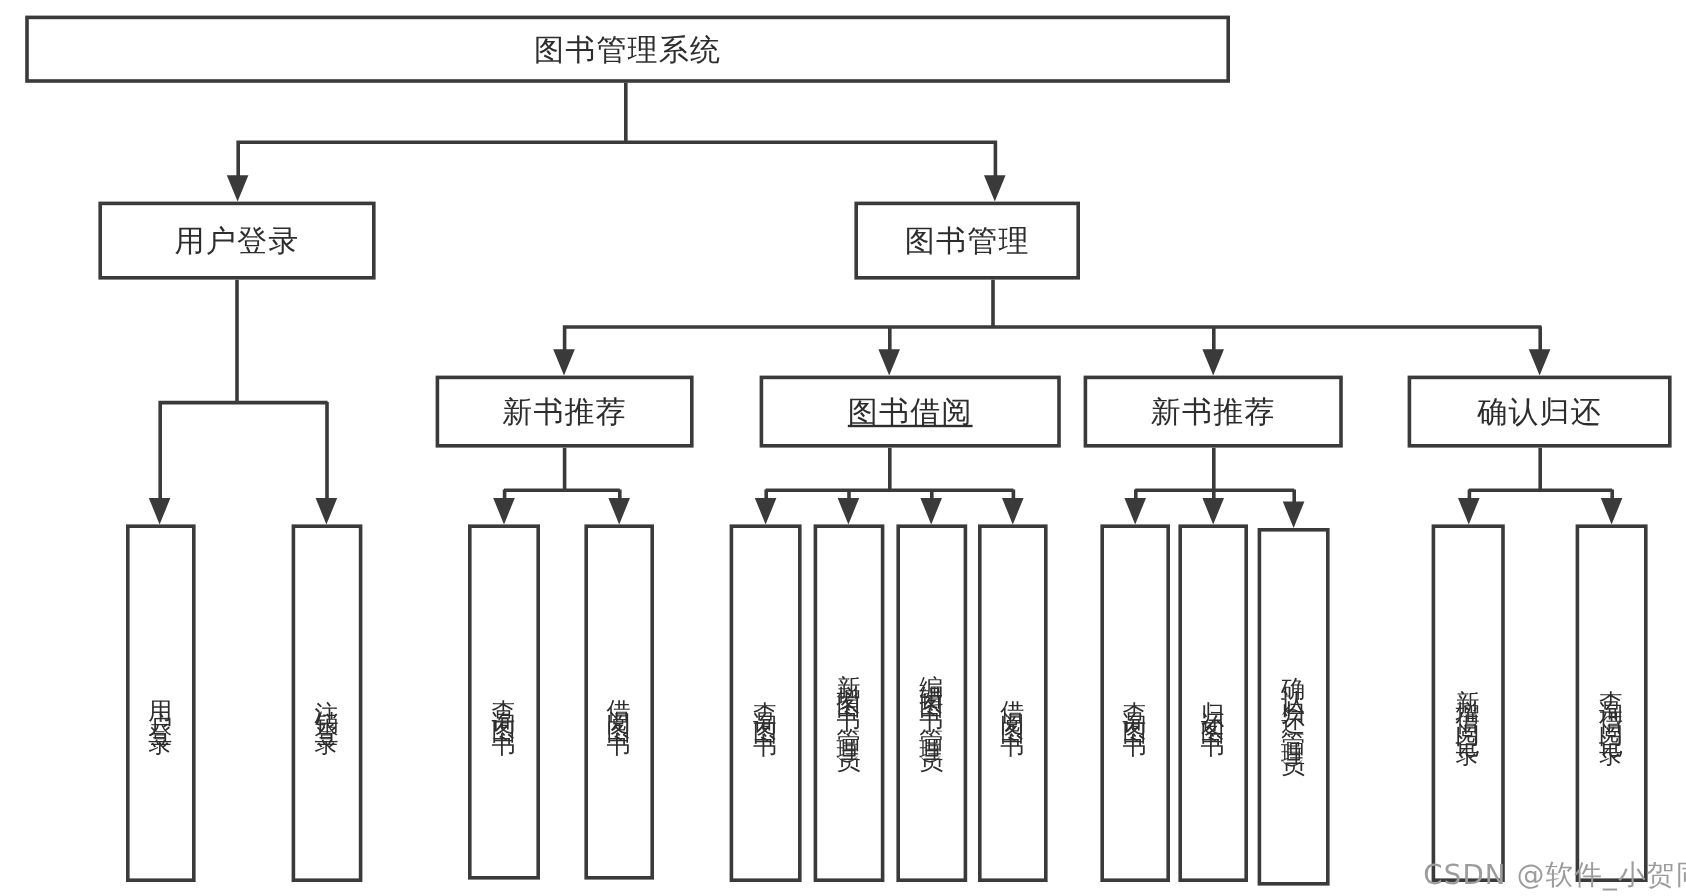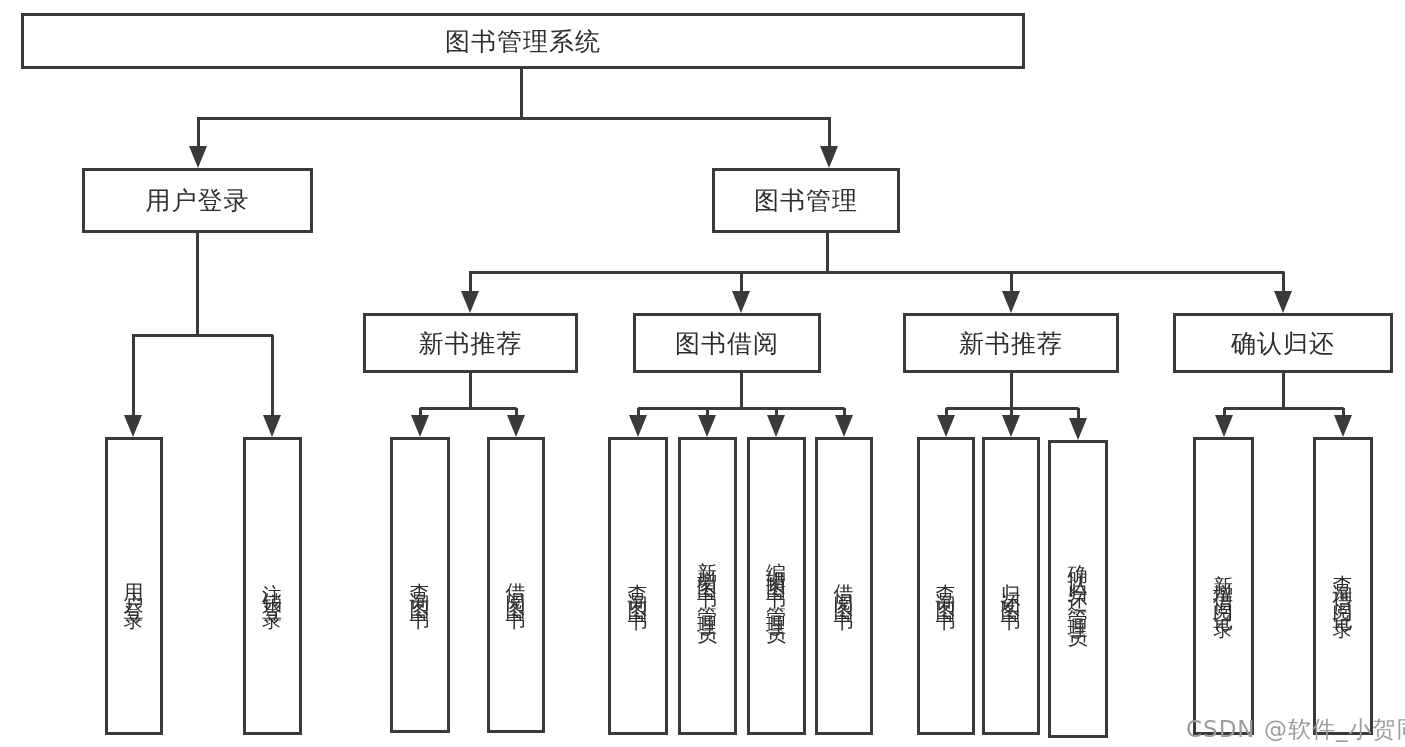--- a/index.html
+++ b/index.html
@@ -119,21 +119,21 @@
   <div class="node h" style="left:82px; top:168px; width:231px; height:65px;">
     <span class="lbl">用户登录</span>
   </div>
   <div class="node h" style="left:712px; top:168px; width:188px; height:65px;">
     <span class="lbl">图书管理</span>
   </div>
 
   <div class="node h" style="left:363px; top:313px; width:215px; height:60px;">
     <span class="lbl">新书推荐</span>
   </div>
-  <div class="node h" style="left:633px; top:313px; width:188px; height:60px;">
+  <div class="node h" style="left:633px; top:313px; width:251px; height:60px;text-decoration:underline;">
     <span class="lbl">图书借阅</span>
   </div>
   <div class="node h" style="left:903px; top:313px; width:216px; height:60px;">
     <span class="lbl">新书推荐</span>
   </div>
   <div class="node h" style="left:1173px; top:313px; width:220px; height:60px;">
     <span class="lbl">确认归还</span>
   </div>
 
   <div class="node v" style="left:105px; top:437px; width:58px; height:298px;">

